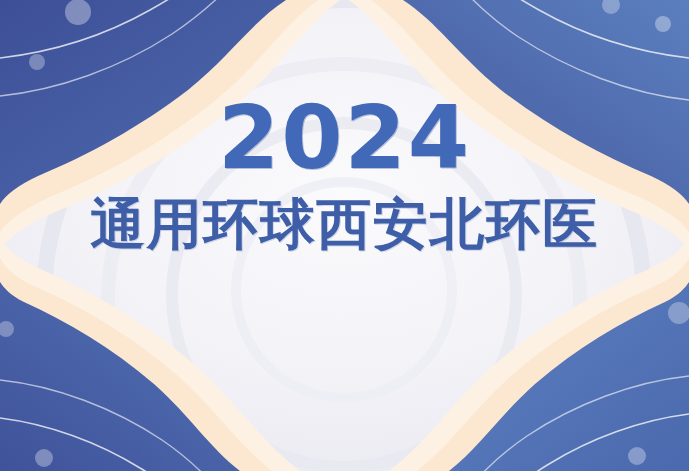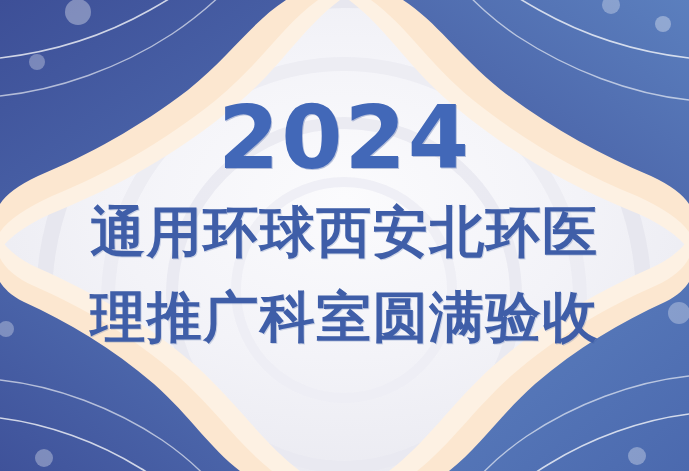--- a/index.html
+++ b/index.html
@@ -41,25 +41,25 @@
     font-size: 88px;
     font-weight: 700;
     letter-spacing: 2px;
     line-height: 0.95;
     color: #4268b8;
     text-shadow: 1px 1px 0 rgba(60,90,160,0.35);
     margin: 0;
     padding: 0;
   }
   #headline {
-    margin-top: 16px;
+    margin-top: 8px;
     display: flex;
     flex-direction: column;
     align-items: center;
-    gap: 12px;
+    gap: 0px;
   }
   .hl-line {
     font-family: "DejaVu Sans", "Liberation Sans", sans-serif;
     font-size: 55px;
     font-weight: 700;
     line-height: 1.34;
     letter-spacing: 1.5px;
     color: #3f5ea8;
     white-space: nowrap;
     text-shadow: 1px 1px 0 rgba(60,90,160,0.22);
@@ -154,17 +154,16 @@
       <path d="M689,376 C633,382 575,404 527,436 C505,451 489,466 477,479" fill="none" stroke="#ffffff" stroke-width="1.4" opacity="0.6"></path>
       <circle cx="679" cy="313" r="11" fill="#ffffff" opacity="0.30"></circle>
       <circle cx="637" cy="456" r="9" fill="#ffffff" opacity="0.32"></circle>
     </g>
   </svg>
 
   <div id="content">
     <div id="year">2024</div>
     <div id="headline">
       <div class="hl-line">通用环球西安北环医</div>
-      <div class="hl-line">理推广科室圆满验收</div>
     </div>
   </div>
 
 </div>
 
 </body></html>

